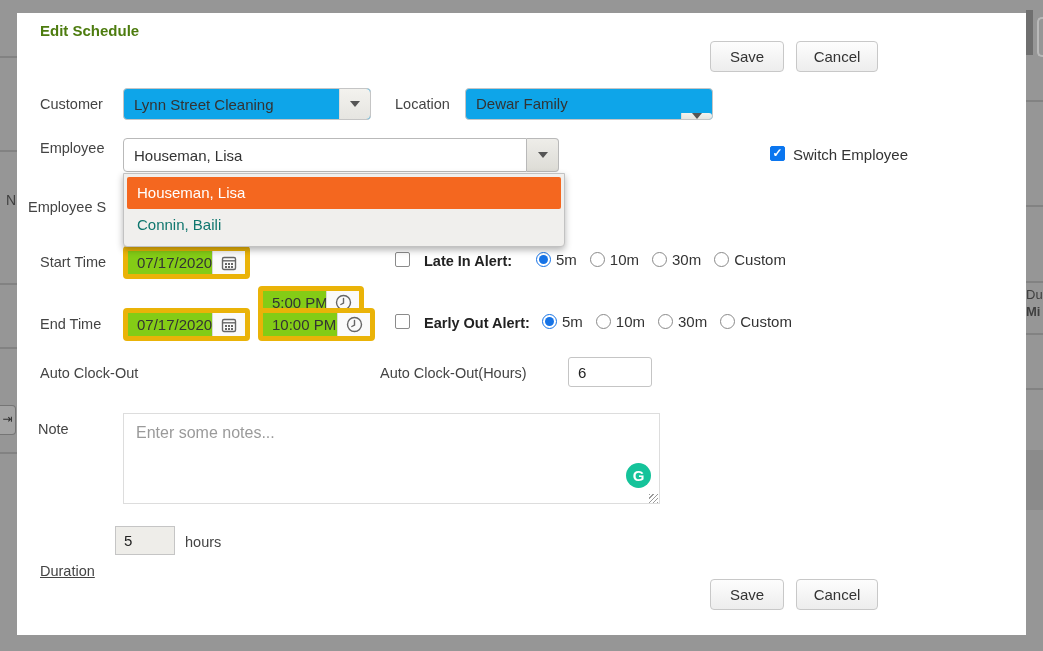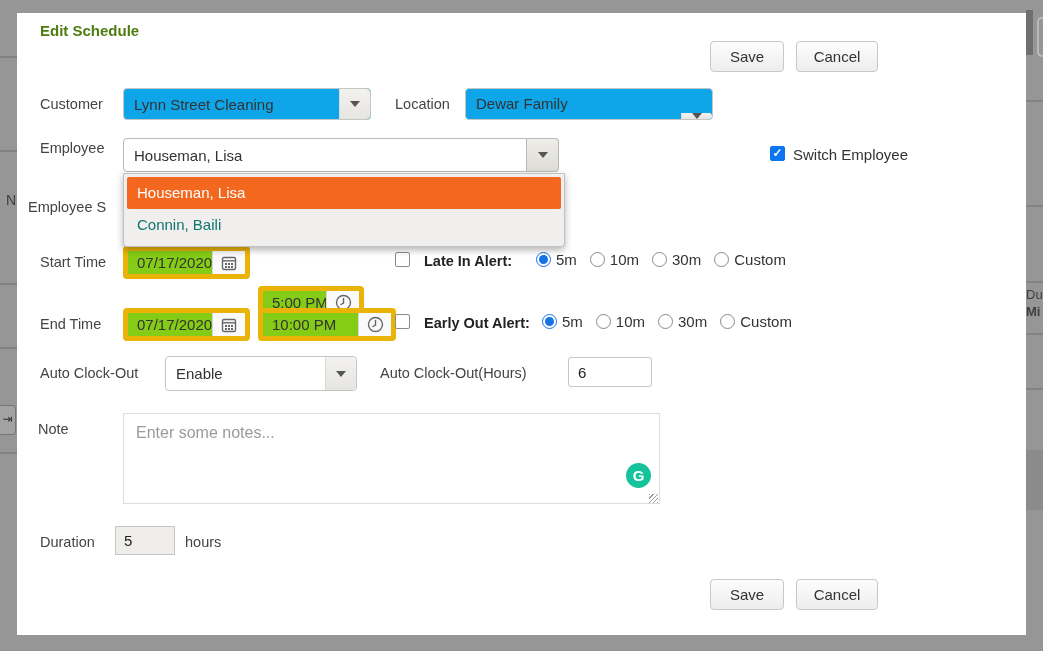--- a/index.html
+++ b/index.html
@@ -226,21 +226,21 @@
             <rect x="4" y="8" width="2" height="2"></rect>
             <rect x="7" y="8" width="2" height="2"></rect>
             <rect x="10" y="8" width="2" height="2"></rect>
             <rect x="4" y="11" width="2" height="2"></rect>
             <rect x="7" y="11" width="2" height="2"></rect>
             <rect x="10" y="11" width="2" height="2"></rect>
           </g>
         </svg>
     </div>
   </div>
-  <div class="grp" style="left:241px;top:295px;width:138px;">
+  <div class="grp" style="left:241px;top:295px;width:117px;">
     <input value="10:00 PM" style="">
     <div class="ibtn">
       <svg width="17" height="17" viewBox="0 0 17 17">
           <circle cx="8.5" cy="8.5" r="7" fill="none" stroke="#666" stroke-width="1.4"></circle>
           <polyline points="8.5,4.5 8.5,9 5.8,10.5" fill="none" stroke="#666" stroke-width="1.4" stroke-linecap="round"></polyline>
         </svg>
     </div>
   </div>
   <div class="cb" style="left:378px;top:301px;"></div>
   <div class="blbl" style="left:407px;top:302px;">Early Out Alert:</div>
@@ -257,34 +257,28 @@
         <span class="radio"></span>
         <span>30m</span>
       </span>
     <span class="ritem">
         <span class="radio"></span>
         <span>Custom</span>
       </span>
   </div>
 
   <div class="lbl" style="left:23px;top:352px;">Auto Clock-Out</div>
-  <div class="dd" style="left:148px;top:343px;width:192px;height:35px;background:#fff;">
-    <div class="txt" style="line-height:33px;">Enable</div>
-    <div class="arr">
-        <div class="tri"></div>
-      </div>
-  </div>
   <div class="lbl" style="left:363px;top:352px;">Auto Clock-Out(Hours)</div>
   <input class="hours-input" value="6" style="">
 
   <div class="lbl" style="left:21px;top:408px;">Note</div>
   <textarea class="note-area" placeholder="Enter some notes..." style=""></textarea>
   <div class="gicon">G</div>
   <div class="rsz"></div>
 
-  <div class="lbl" style="left:23px;top:521px;">Duration</div>
+  <div class="lbl" style="left:23px;top:550px;text-decoration:underline;">Duration</div>
   <input class="dur-input" value="5" style="">
   <div class="lbl" style="left:168px;top:521px;">hours</div>
 
   <div class="btn" style="left:693px;top:566px;width:74px;">Save</div>
   <div class="btn" style="left:779px;top:566px;width:82px;">Cancel</div>
 
 </div>
 
 </body></html>

